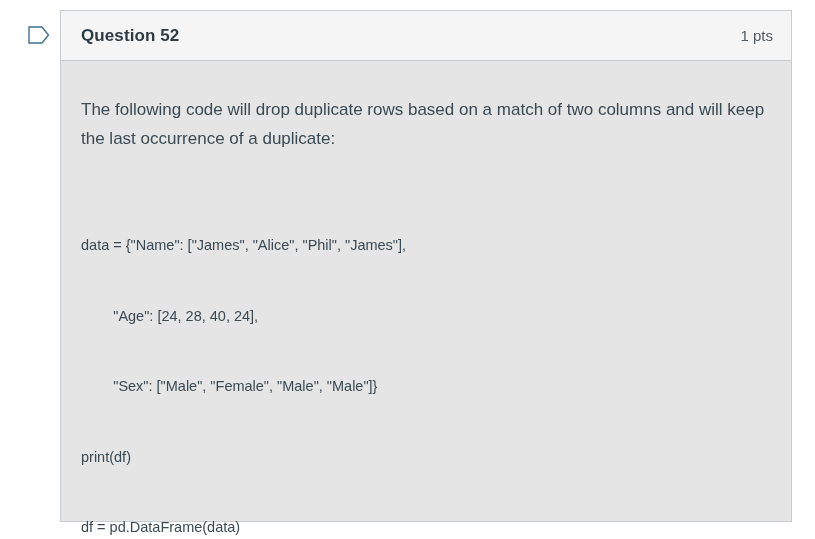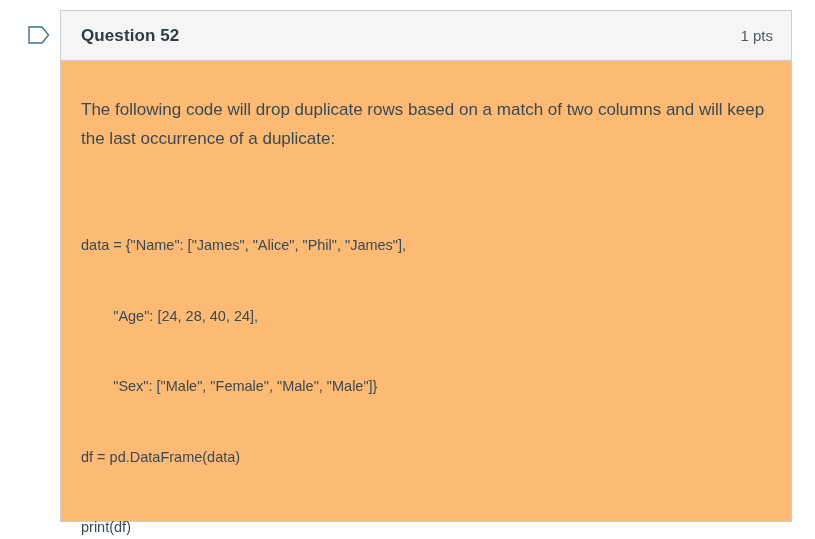--- a/index.html
+++ b/index.html
@@ -32,21 +32,21 @@
   .flag-marker svg { display: block; }
 
   
   .question-card {
     position: absolute;
     left: 60px;
     top: 10px;
     width: 732px;
     height: 512px;
     border: 1px solid #c7cdd1;
-    background: #fdba74;
+    background: #e5e5e5;
     box-sizing: border-box;
   }
 
   .question-header {
     height: 50px;
     background: #f5f5f5;
     border-bottom: 1px solid #c7cdd1;
     display: flex;
     align-items: center;
     justify-content: space-between;
@@ -106,19 +106,19 @@
     </div>
 
     <div class="question-body">
 
       <p class="prompt-text">The following code will drop duplicate rows based on a match of two columns and will keep the last occurrence of a duplicate:</p>
 
       <div class="code-block">
         <div class="code-line">data = {"Name": ["James", "Alice", "Phil", "James"],</div>
         <div class="code-line">        "Age": [24, 28, 40, 24],</div>
         <div class="code-line">        "Sex": ["Male", "Female", "Male", "Male"]}</div>
+        <div class="code-line">print(df)</div>
         <div class="code-line">df = pd.DataFrame(data)</div>
-        <div class="code-line">print(df)</div>
       </div>
 
     </div>
   </div>
 </div>
 
 </body></html>

